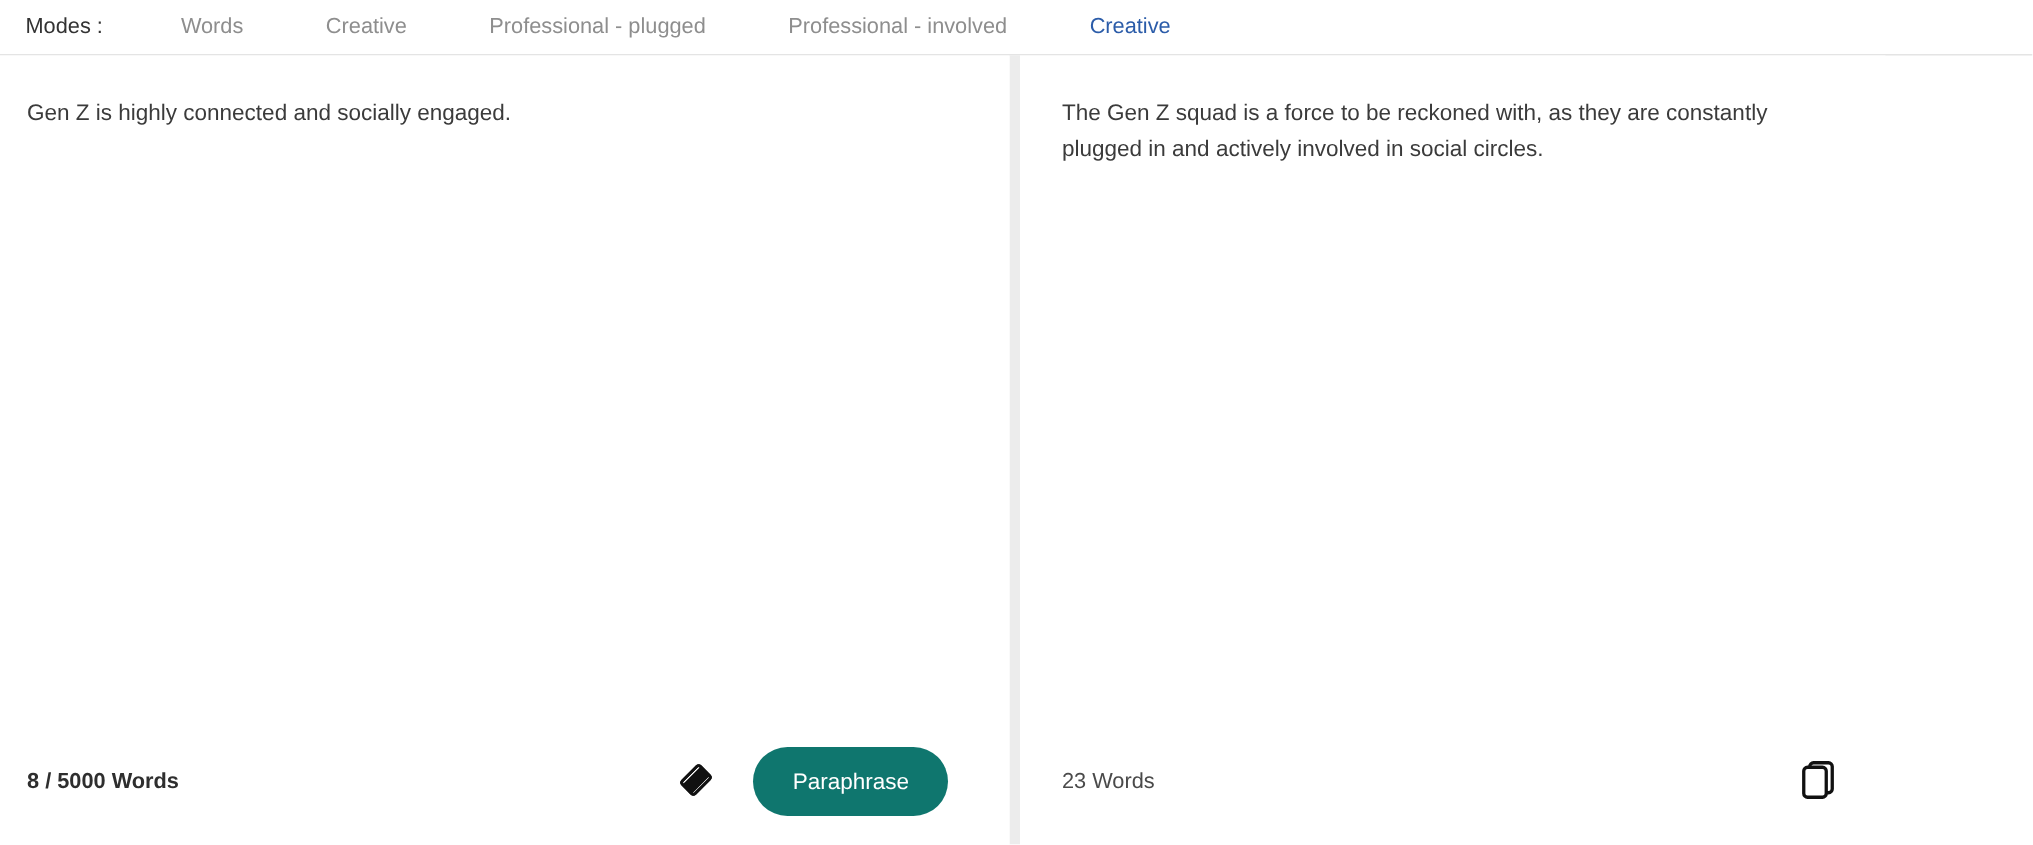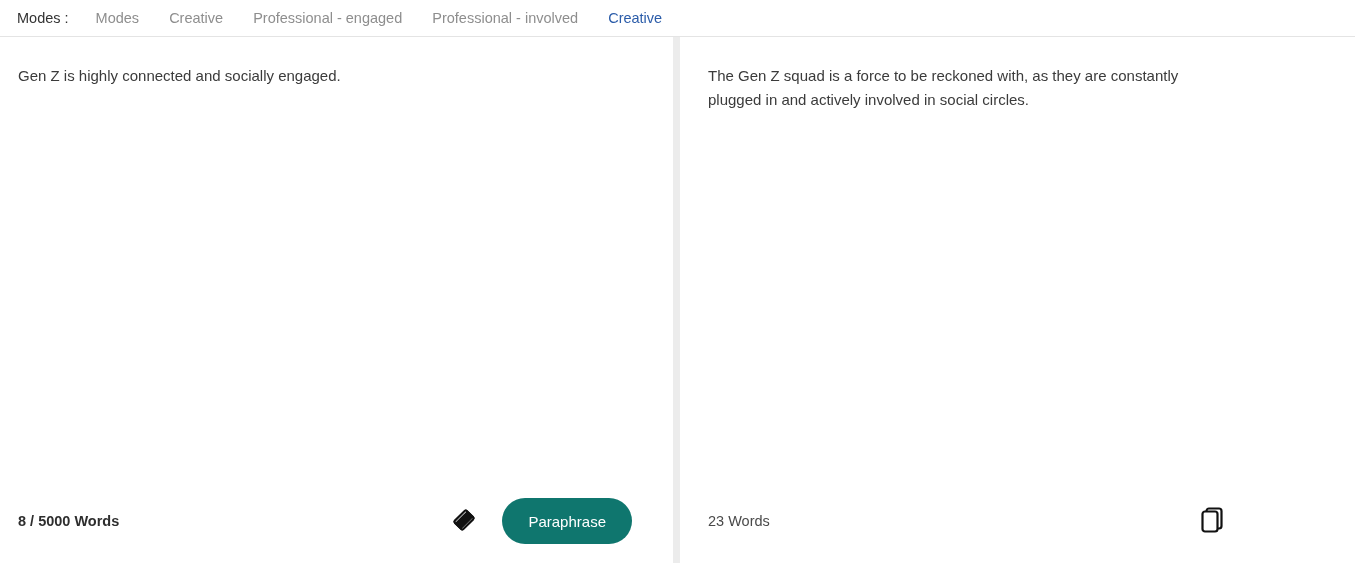--- a/index.html
+++ b/index.html
@@ -17,20 +17,21 @@
 
   
   .modes-bar {
     height: 37px;
     box-sizing: border-box;
     border-bottom: 1px solid #e4e4e4;
     display: flex;
     align-items: center;
     padding-left: 17px;
     background: #ffffff;
+    gap: 25px;
   }
   .modes-label {
     font-size: 14.5px;
     color: #333333;
     margin-right: 27px;
     white-space: nowrap;
   }
   .mode-tab {
     font-size: 14.5px;
     color: #8e8e8e;
@@ -129,23 +130,23 @@
     font-family: "Liberation Sans", sans-serif;
     cursor: pointer;
     white-space: nowrap;
   }
 </style>
 </head>
 <body>
 
 <div class="modes-bar">
   <span class="modes-label">Modes :</span>
-  <span class="mode-tab">Modes</span>
+  <span class="mode-tab">Words</span>
   <span class="mode-tab">Creative</span>
-  <span class="mode-tab">Professional - engaged</span>
+  <span class="mode-tab">Professional - plugged</span>
   <span class="mode-tab">Professional - involved</span>
   <span class="mode-tab active">Creative</span>
 </div>
 
 <div class="panes">
 
   <div class="pane pane-left">
     <div class="pane-text">Gen Z is highly connected and socially engaged.</div>
 
     <div class="pane-footer">

